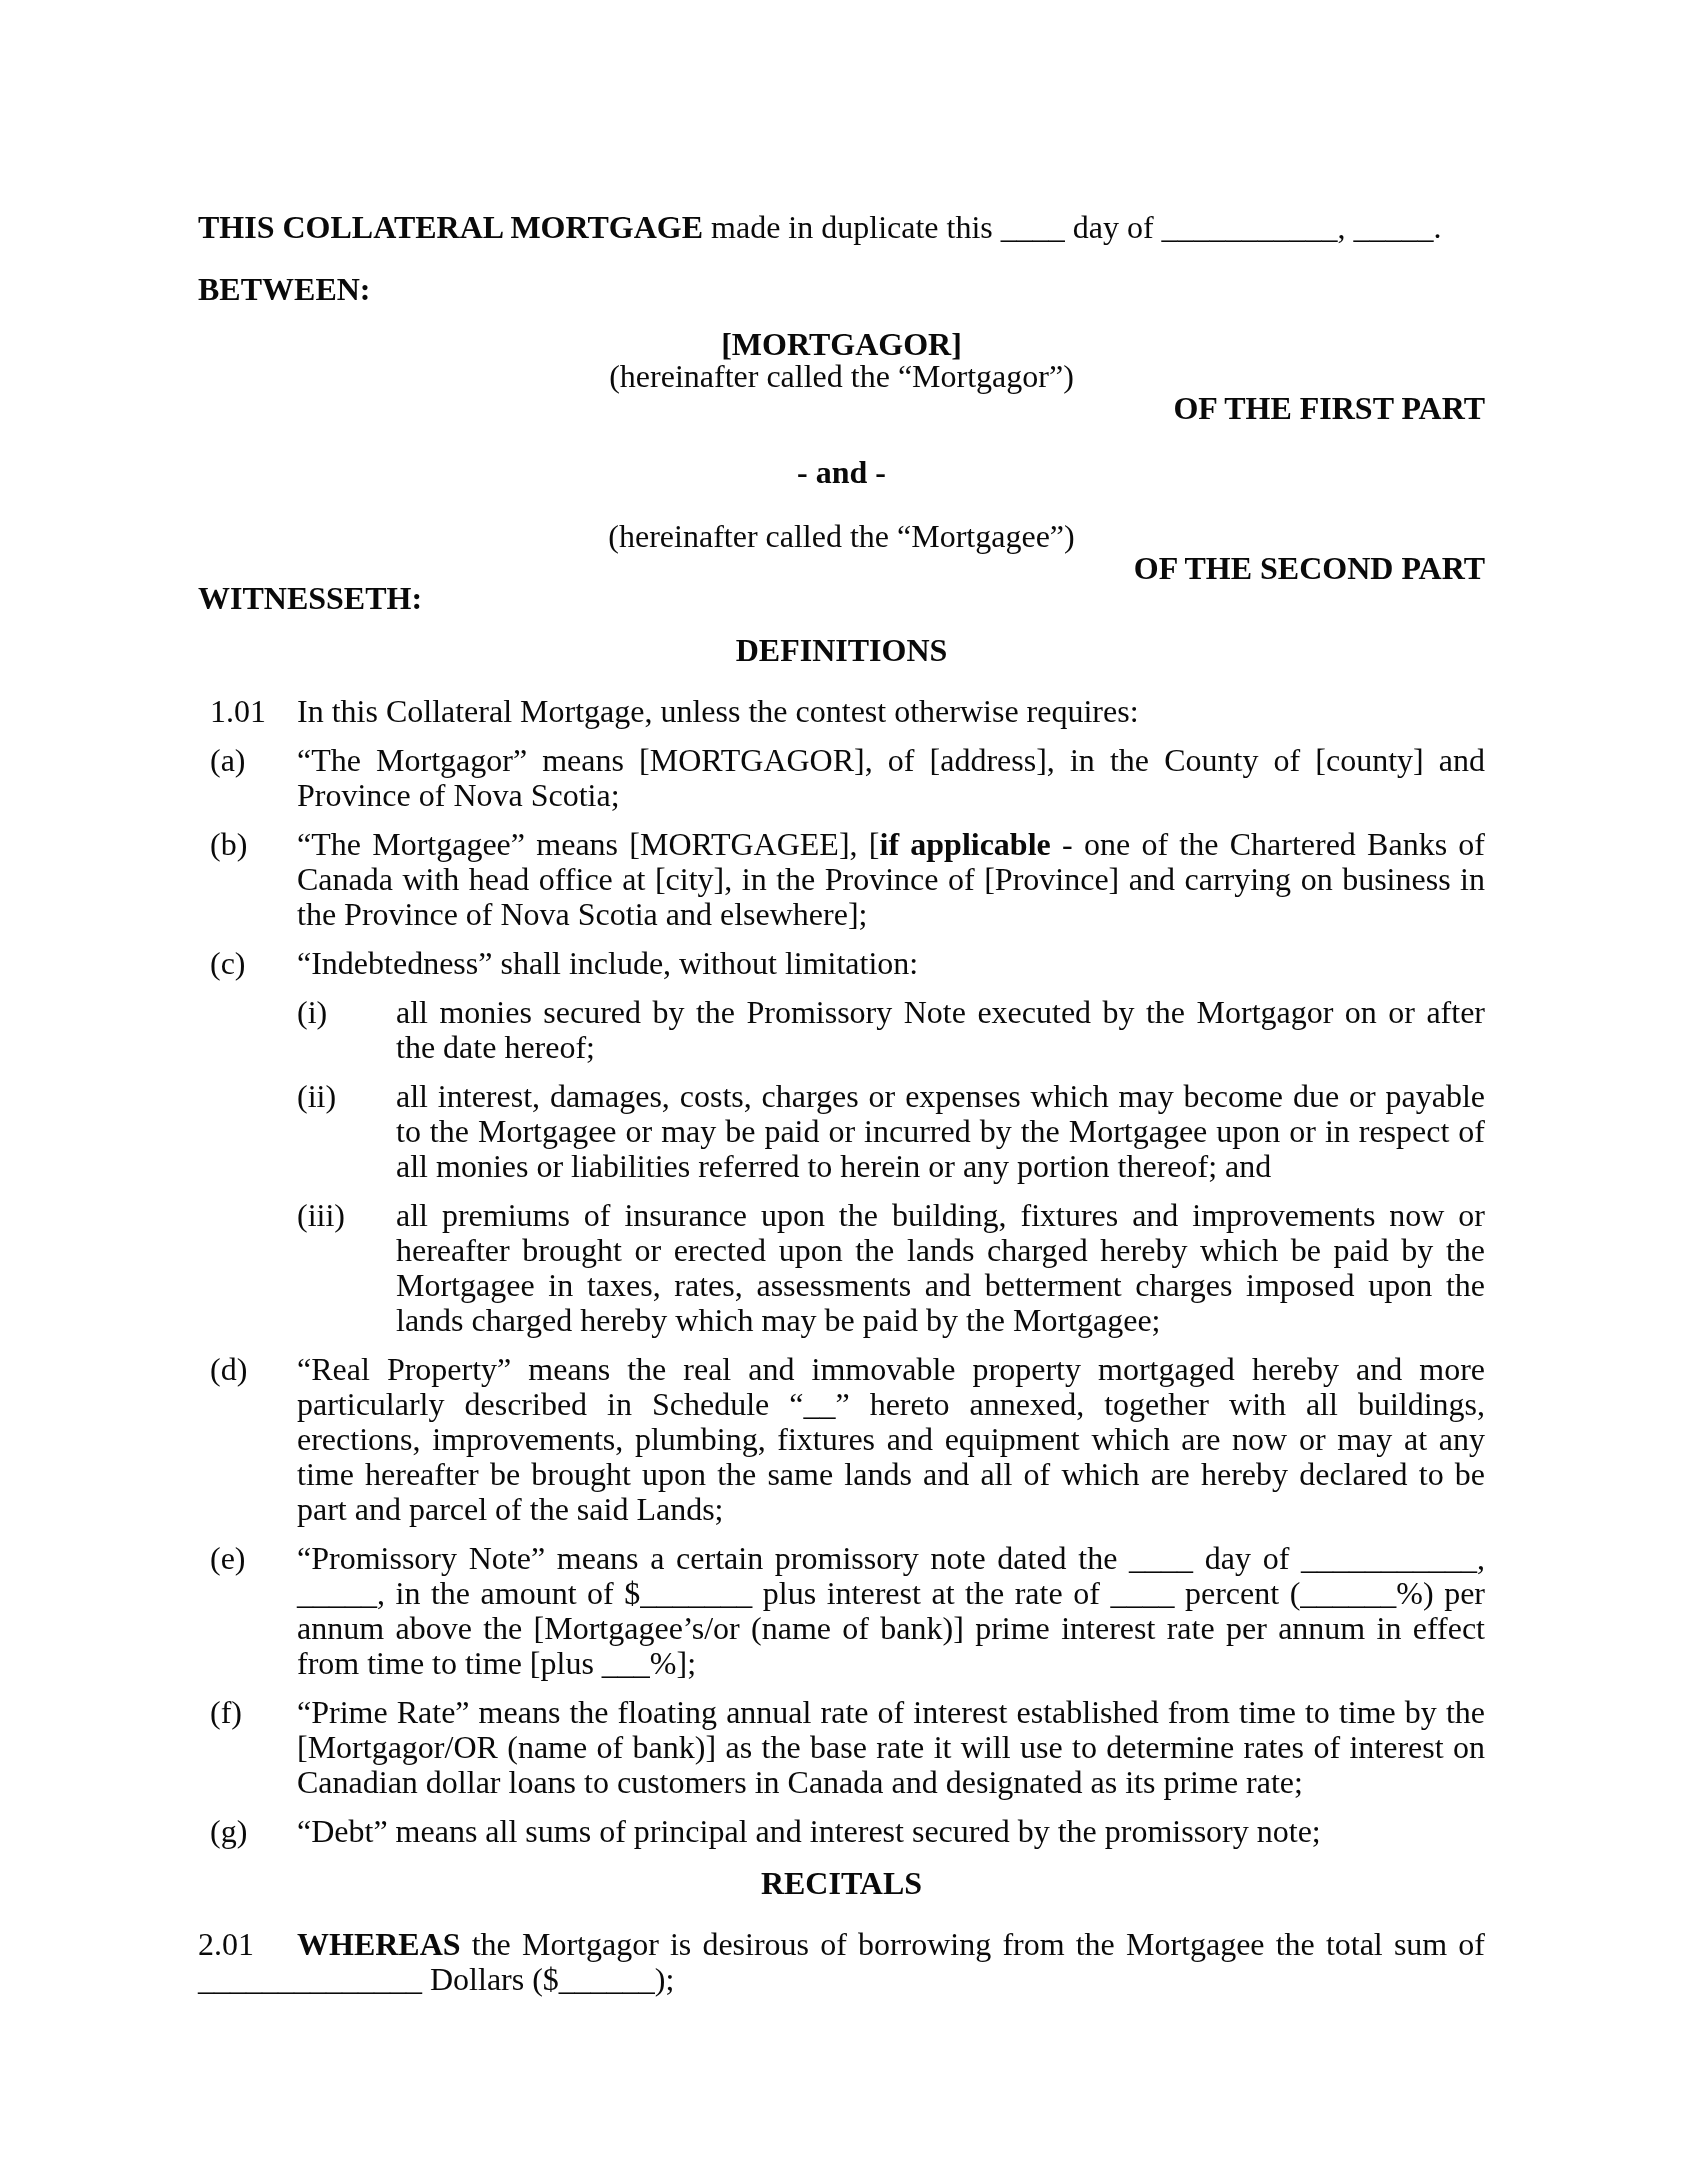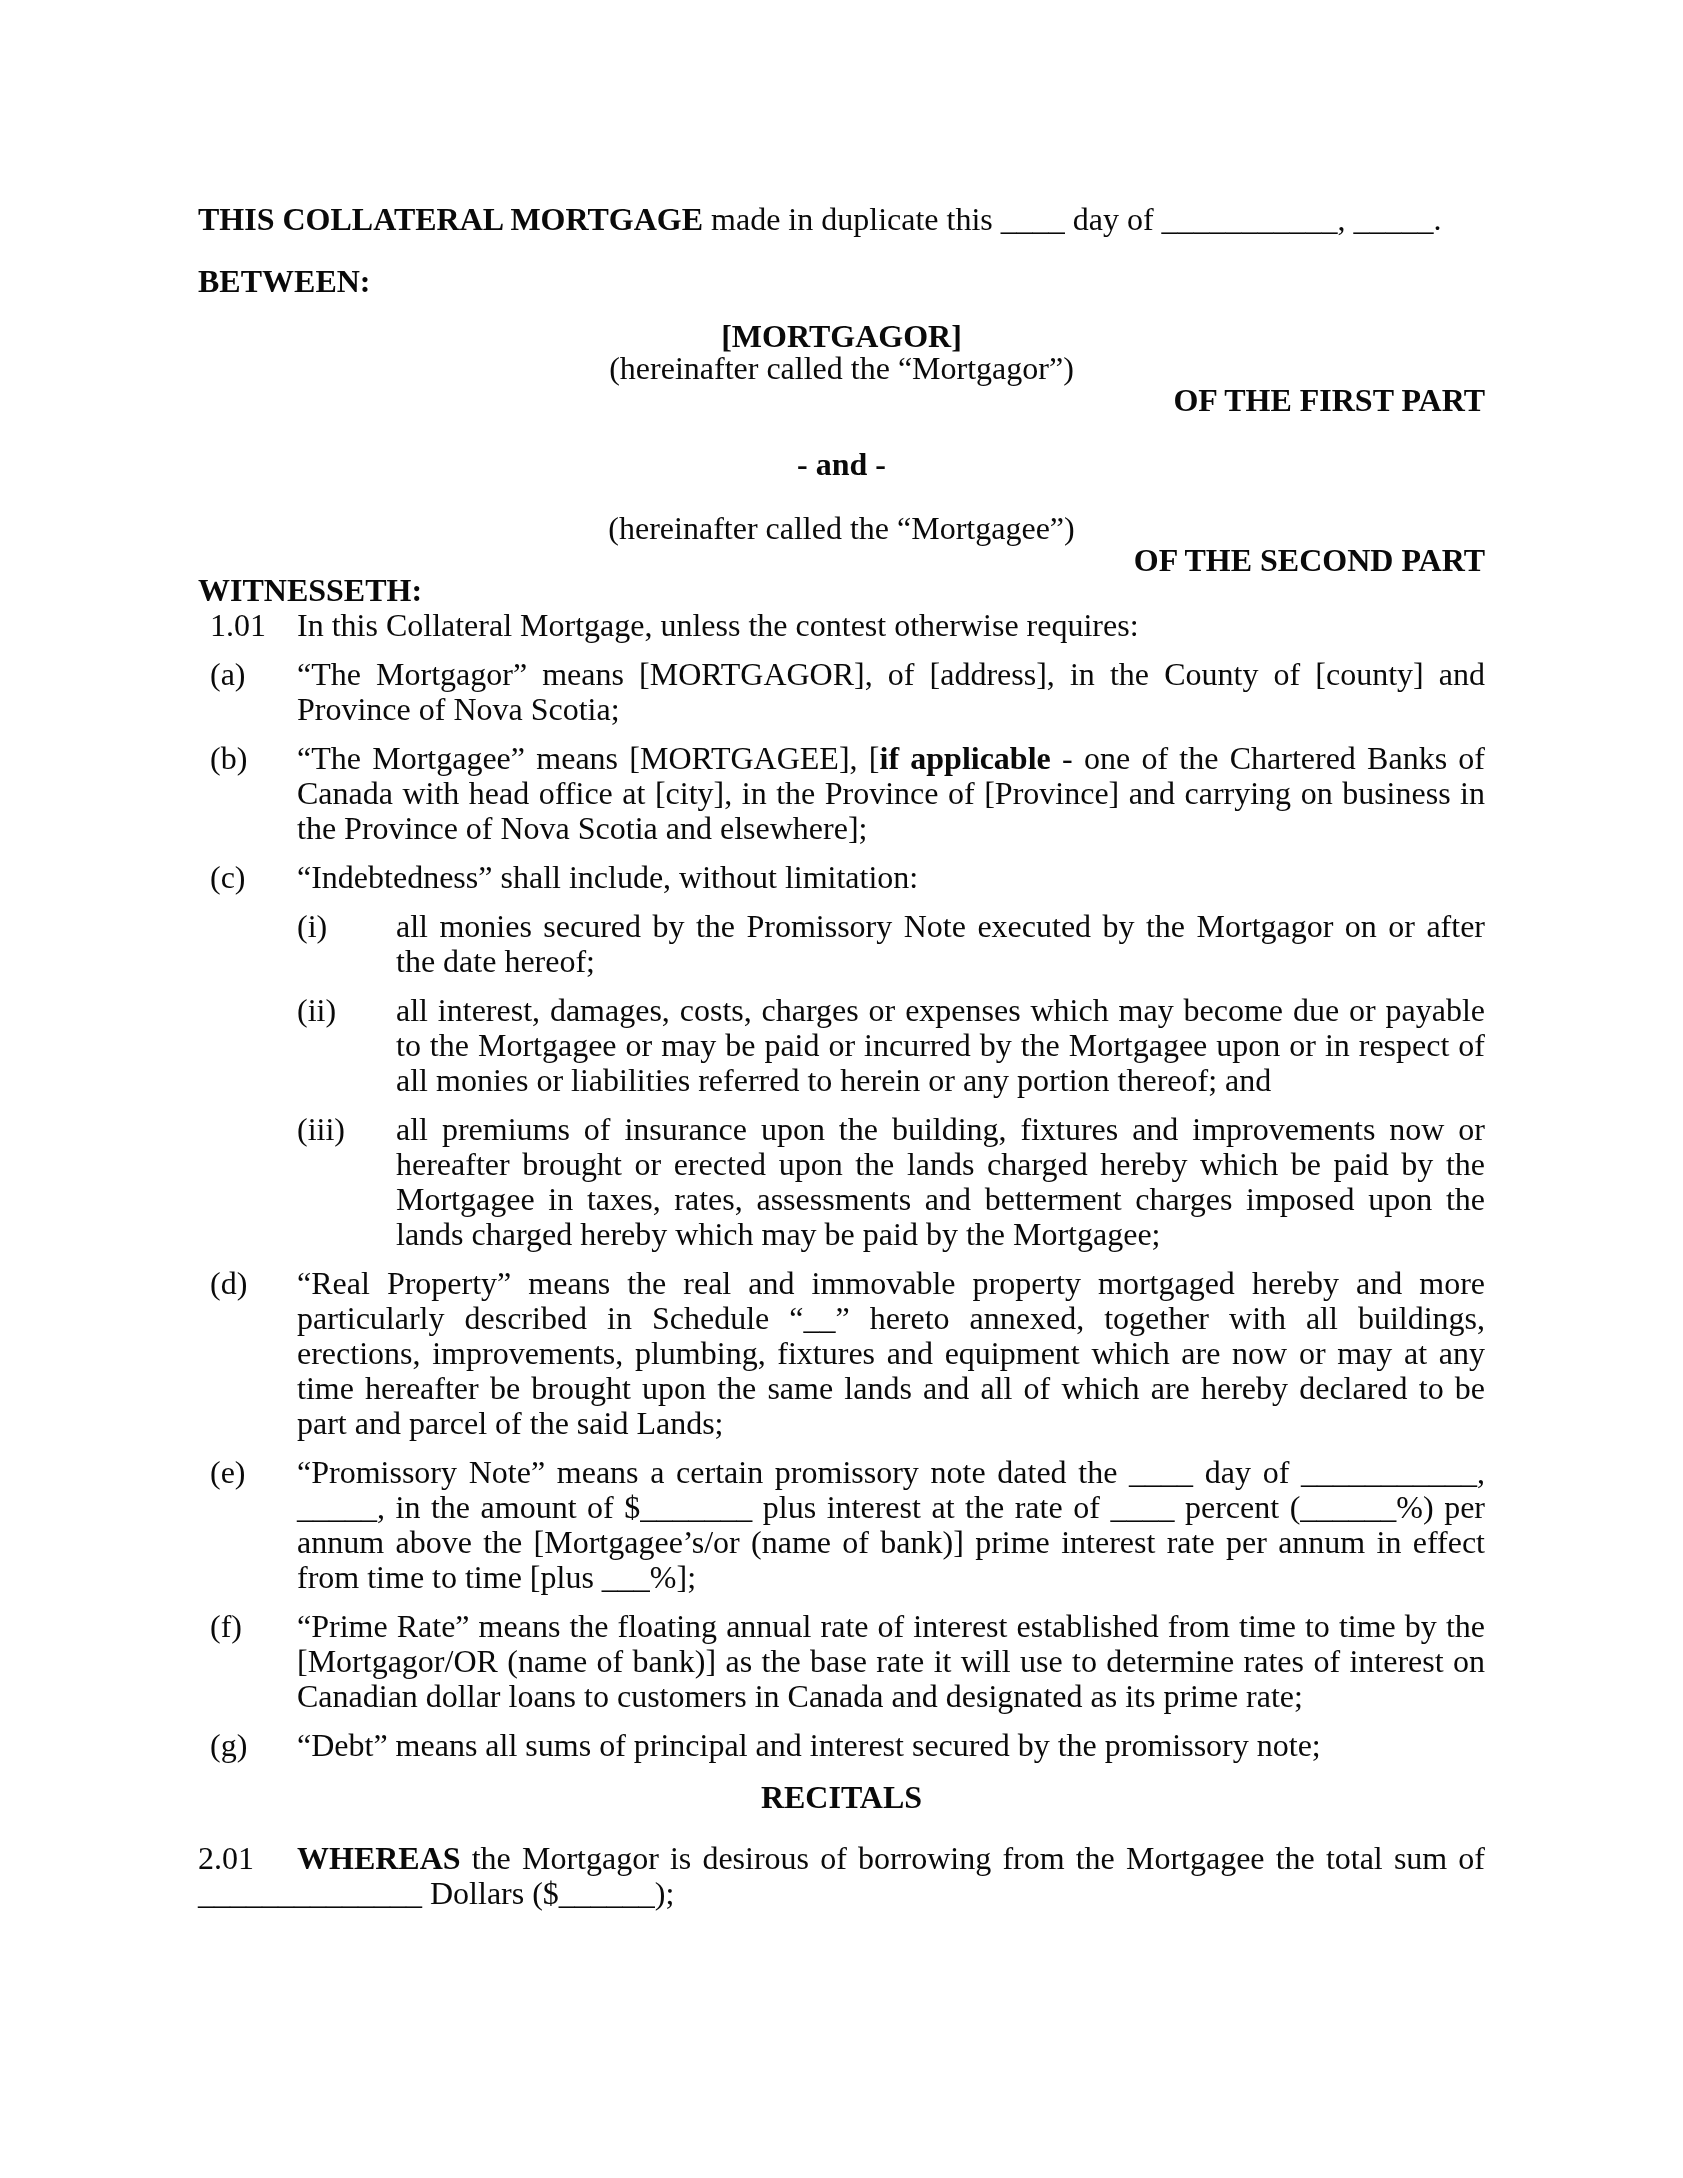--- a/index.html
+++ b/index.html
@@ -15,21 +15,21 @@
     position: absolute;
     left: 198px;
     top: 201px;
     width: 1287px;
     font-size: 32px;
     line-height: 35px;
   }
   .intro {
     text-align: justify;
     line-height: 36px;
-    margin: 0 0 26px 0;
+    margin: 8px 0 26px 0;
   }
   .b { font-weight: bold; }
   .between-label, .witnesseth-label {
     font-weight: bold;
     line-height: 36px;
   }
   .between-label { margin: 0 0 21px 0; }
   .party-block { text-align: center; line-height: 32px; }
   .party-name { font-weight: bold; }
   .part-label {
@@ -81,20 +81,21 @@
   <div class="and-separator">- and -</div>
 
   <div class="party-block">
     <div class="party-alias">(hereinafter called the “Mortgagee”)</div>
   </div>
   <div class="part-label">OF THE SECOND PART</div>
 
   <div class="witnesseth-label">WITNESSETH:</div>
 
   <div id="sections">
+      <div class="section-heading">DEFINITIONS</div>
       <div class="clause lvl1"><span class="num">1.01</span><span><span>In this Collateral Mortgage, unless the contest otherwise requires:</span></span></div>
       <div class="clause lvl1"><span class="num">(a)</span><span><span>“The Mortgagor” means [MORTGAGOR], of [address], in the County of [county] and Province of Nova Scotia;</span></span></div>
       <div class="clause lvl1"><span class="num">(b)</span><span><span>“The Mortgagee” means [MORTGAGEE], [</span><span class="b">if applicable</span><span> - one of the Chartered Banks of Canada with head office at [city], in the Province of [Province] and carrying on business in the Province of Nova Scotia and elsewhere];</span></span></div>
       <div class="clause lvl1"><span class="num">(c)</span><span><span>“Indebtedness” shall include, without limitation:</span></span></div>
       <div class="clause lvl2"><span class="num">(i)</span><span><span>all monies secured by the Promissory Note executed by the Mortgagor on or after the date hereof;</span></span></div>
       <div class="clause lvl2"><span class="num">(ii)</span><span><span>all interest, damages, costs, charges or expenses which may become due or payable to the Mortgagee or may be paid or incurred by the Mortgagee upon or in respect of all monies or liabilities referred to herein or any portion thereof; and</span></span></div>
       <div class="clause lvl2"><span class="num">(iii)</span><span><span>all premiums of insurance upon the building, fixtures and improvements now or hereafter brought or erected upon the lands charged hereby which be paid by the Mortgagee in taxes, rates, assessments and betterment charges imposed upon the lands charged hereby which may be paid by the Mortgagee;</span></span></div>
       <div class="clause lvl1"><span class="num">(d)</span><span><span>“Real Property” means the real and immovable property mortgaged hereby and more particularly described in Schedule “__” hereto annexed, together with all buildings, erections, improvements, plumbing, fixtures and equipment which are now or may at any time hereafter be brought upon the same lands and all of which are hereby declared to be part and parcel of the said Lands;</span></span></div>
       <div class="clause lvl1"><span class="num">(e)</span><span><span>“Promissory Note” means a certain promissory note dated the ____ day of ___________, _____, in the amount of $_______ plus interest at the rate of ____ percent (______%) per annum above the [Mortgagee’s/or (name of bank)] prime interest rate per annum in effect from time to time [plus ___%];</span></span></div>
       <div class="clause lvl1"><span class="num">(f)</span><span><span>“Prime Rate” means the floating annual rate of interest established from time to time by the [Mortgagor/OR (name of bank)] as the base rate it will use to determine rates of interest on Canadian dollar loans to customers in Canada and designated as its prime rate;</span></span></div>

